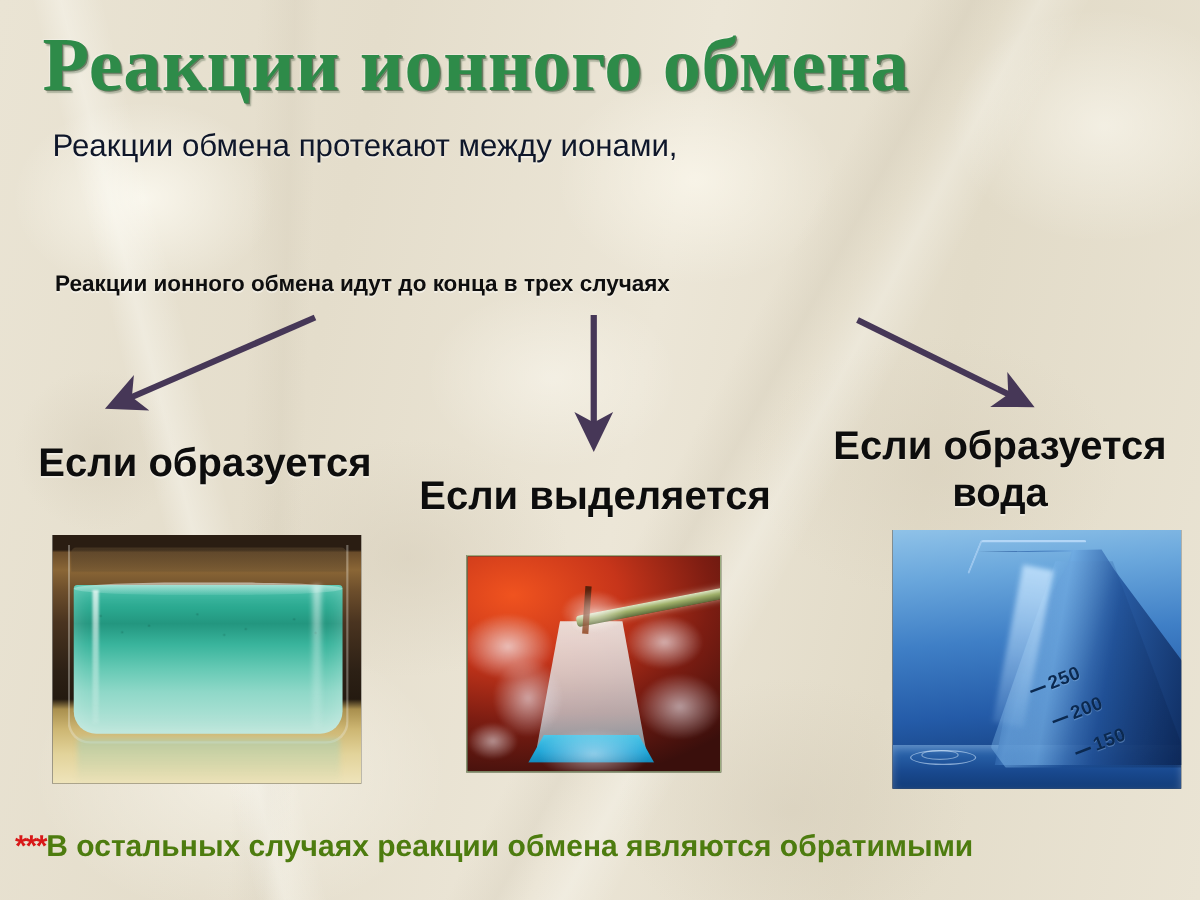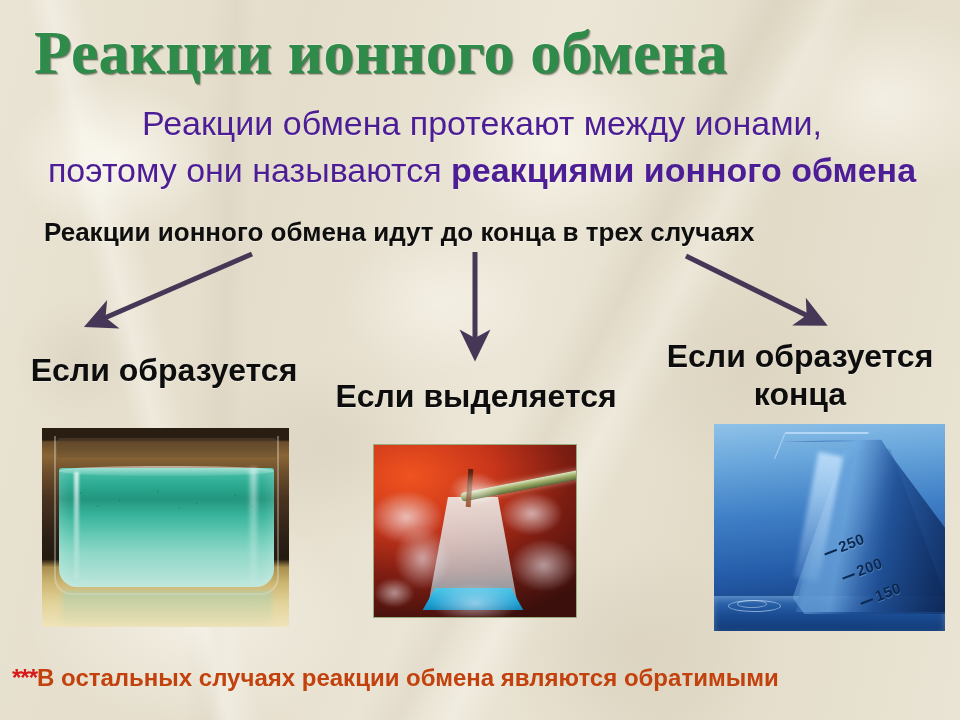--- a/index.html
+++ b/index.html
@@ -66,35 +66,34 @@
       -1px -1px 0 rgba(255,255,255,.25);
   }
 
   
   #intro {
     position: absolute;
     left: 42px; top: 100px;
     width: 880px;
   }
   .intro-line {
-    font-size: 34px;
-    color: #4c1d95;
+    font-size: 25px;
+    color: #0f172a;
     line-height: 1.38;
     white-space: nowrap;
     text-shadow: 0 1px 0 rgba(255,255,255,.45);
-    text-align: center;
   }
   .intro-strong { font-weight: 700; }
 
   
   #statement {
     position: absolute;
     left: 44px; top: 217px;
     width: 890px;
-    font-size: 26px;
+    font-size: 18px;
     font-weight: 700;
     color: #0e0e0e;
     white-space: nowrap;
     text-shadow: 0 1px 0 rgba(255,255,255,.45);
   }
 
   
   #arrows {
     position: absolute;
     left: 0; top: 0;
@@ -313,35 +312,34 @@
   
   #footer {
     position: absolute;
     left: 12px; top: 664px;
     width: 948px;
     font-size: 24px;
     font-weight: 700;
     white-space: nowrap;
   }
   #footer-stars { color: #d81818; letter-spacing: -1px; }
-  #footer-text  { color: #c2410c; }
+  #footer-text  { color: #4d7c0f; }
 </style>
 </head>
 <body>
 
 <div id="slide">
 
   <div id="bg-texture"></div>
   <div id="bg-creases"></div>
 
   <div id="title">Реакции ионного обмена</div>
 
   <div id="intro">
     <div class="intro-line">Реакции обмена протекают между ионами,</div>
-    <div class="intro-line"><span>поэтому они называются </span><span class="intro-strong">реакциями ионного обмена</span></div>
   </div>
 
   <div id="statement">Реакции ионного обмена идут до конца в трех случаях</div>
 
   <svg id="arrows" viewBox="0 0 960 720">
     <defs>
       <marker id="ah" markerWidth="7" markerHeight="7" refX="3.1" refY="3.5" orient="auto" markerUnits="strokeWidth">
         <path d="M0.2,0.4 L6.6,3.5 L0.2,6.6 L1.9,3.5 Z" fill="#463757"></path>
       </marker>
     </defs>
@@ -353,21 +351,21 @@
   <div class="caption" id="caption-1">
     <div>Если образуется</div>
   </div>
 
   <div class="caption" id="caption-2">
     <div>Если выделяется</div>
   </div>
 
   <div class="caption" id="caption-3">
     <div>Если образуется</div>
-    <div>конца</div>
+    <div>вода</div>
   </div>
 
   <div class="photo" id="photo-1">
     <div class="p1-bg"></div>
     <div class="p1-glass"></div>
     <div class="p1-liquid"></div>
     <div class="p1-surface"></div>
     <div class="p1-rim"></div>
     <div class="p1-shine"></div>
     <div class="p1-shine2"></div>

